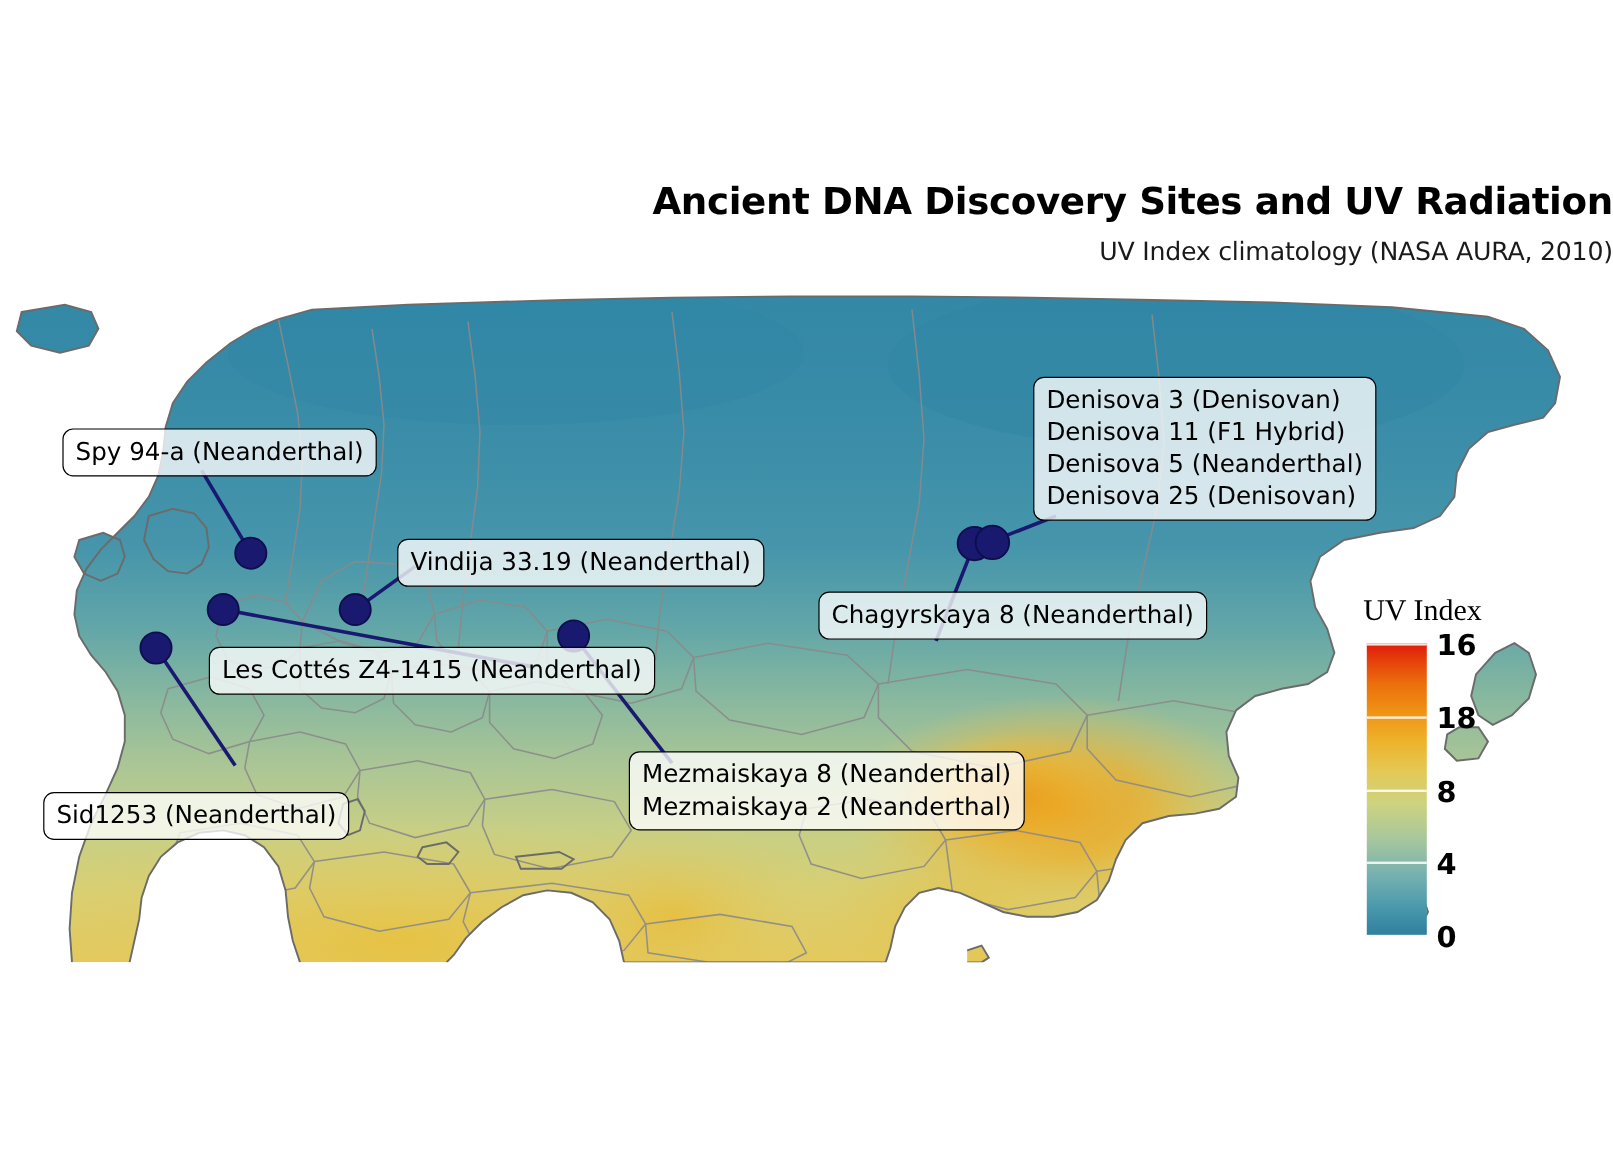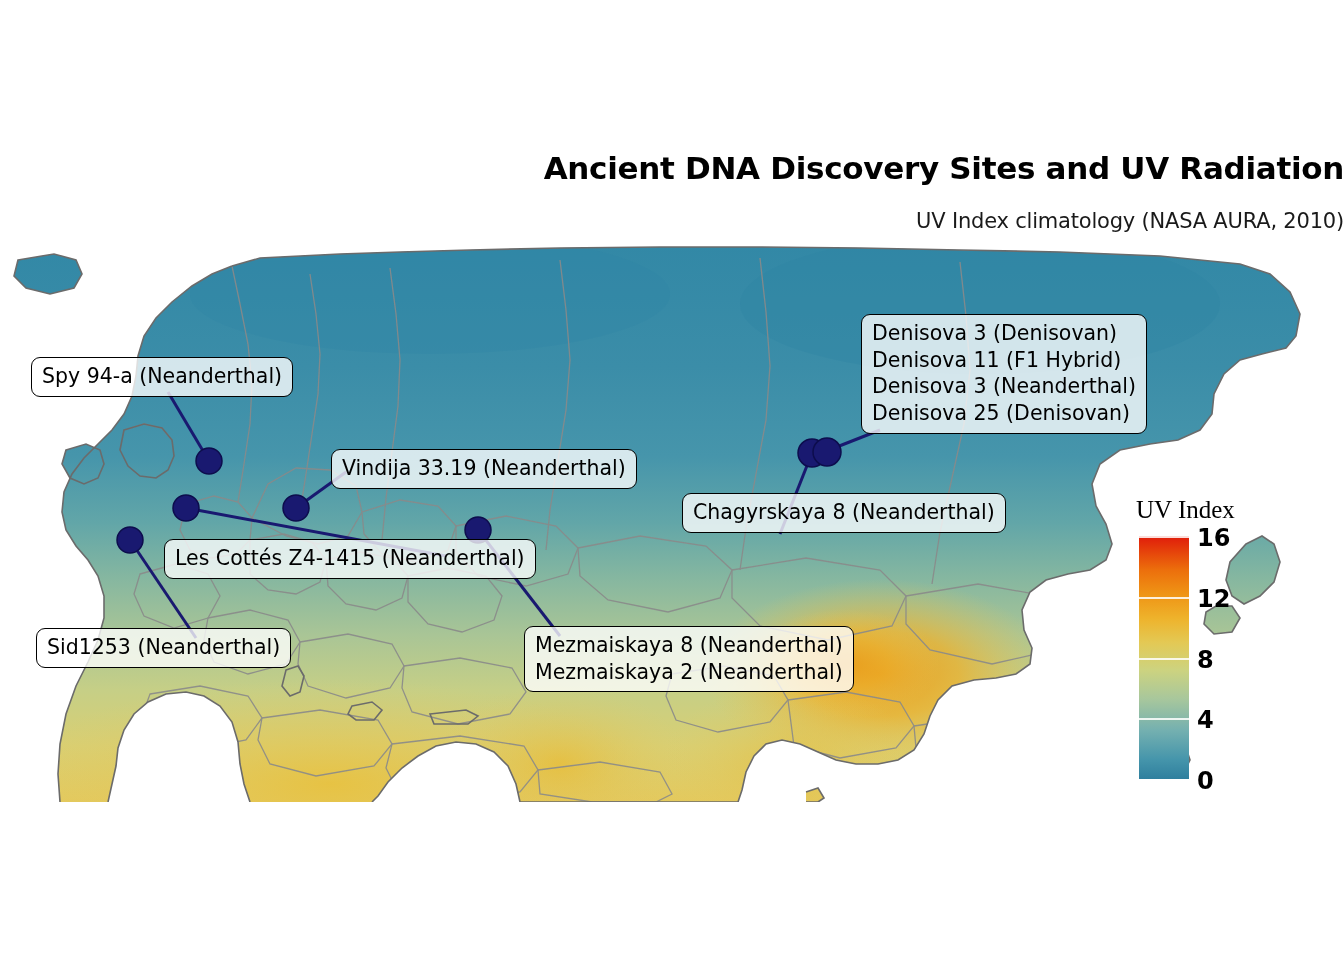--- a/index.html
+++ b/index.html
@@ -26,21 +26,21 @@
     font-size: 31px;
     font-weight: bold;
     color: #000000;
     letter-spacing: -0.3px;
     line-height: 1.05;
   }
   #subtitle {
     font-size: 21px;
     font-weight: normal;
     color: #1a1a1a;
-    margin-top: 24px;
+    margin-top: 13px;
     letter-spacing: -0.2px;
   }
 
   
   #map-area {
     position: absolute;
     left: 0; top: 244px;
     width: 1344px;
     height: 558px;
     overflow: hidden;
@@ -290,59 +290,59 @@
     <circle cx="296" cy="264" r="13" fill="#191970" stroke="#0d0d4d" stroke-width="1.5"></circle>
     <circle cx="186" cy="264" r="13" fill="#191970" stroke="#0d0d4d" stroke-width="1.5"></circle>
     <circle cx="130" cy="296" r="13" fill="#191970" stroke="#0d0d4d" stroke-width="1.5"></circle>
     <circle cx="478" cy="286" r="13" fill="#191970" stroke="#0d0d4d" stroke-width="1.5"></circle>
     <circle cx="812" cy="209" r="14" fill="#191970" stroke="#0d0d4d" stroke-width="1.5"></circle>
     <circle cx="827" cy="208" r="14" fill="#191970" stroke="#0d0d4d" stroke-width="1.5"></circle>
   </g>
 </svg>
 </div>
 
-<div class="site-label" style="left:31px; top:357px;">
+<div class="site-label" style="left:52px; top:357px;">
   <span>Spy 94-a (Neanderthal)</span>
 </div>
 
 <div class="site-label" style="left:331px; top:449px;">
   <span>Vindija 33.19 (Neanderthal)</span>
 </div>
 
-<div class="site-label" style="left:164px; top:539px;">
+<div class="site-label" style="left:174px; top:539px;">
   <span>Les Cottés Z4-1415 (Neanderthal)</span>
 </div>
 
-<div class="site-label" style="left:36px; top:628px;">
+<div class="site-label" style="left:36px; top:660px;">
   <span>Sid1253 (Neanderthal)</span>
 </div>
 
 <div class="site-label" style="left:524px; top:626px; text-align:left;">
   <span>Mezmaiskaya 8 (Neanderthal)</span>
   <span>Mezmaiskaya 2 (Neanderthal)</span>
 </div>
 
 <div class="site-label" style="left:682px; top:493px;">
   <span>Chagyrskaya 8 (Neanderthal)</span>
 </div>
 
 <div class="site-label" style="left:861px; top:314px; ">
   <span>Denisova 3 (Denisovan)</span>
   <span>Denisova 11 (F1 Hybrid)</span>
-  <span>Denisova 3 (Neanderthal)</span>
+  <span>Denisova 5 (Neanderthal)</span>
   <span>Denisova 25 (Denisovan)</span>
 </div>
 
 <div id="colorbar-group">
   <div id="colorbar-title">UV Index</div>
   <div id="colorbar-bar"></div>
 
   <div class="cb-tick" style="top:40px;"></div>
   <div class="cb-tick" style="top:101px;"></div>
   <div class="cb-tick" style="top:162px;"></div>
   <div class="cb-tick" style="top:222px;"></div>
 
   <div class="cb-tick-label" style="top:42px;">16</div>
-  <div class="cb-tick-label" style="top:103px;">12</div>
+  <div class="cb-tick-label" style="top:103px;">18</div>
   <div class="cb-tick-label" style="top:164px;">8</div>
   <div class="cb-tick-label" style="top:224px;">4</div>
   <div class="cb-tick-label" style="top:285px;">0</div>
 </div>
 
 </body></html>

